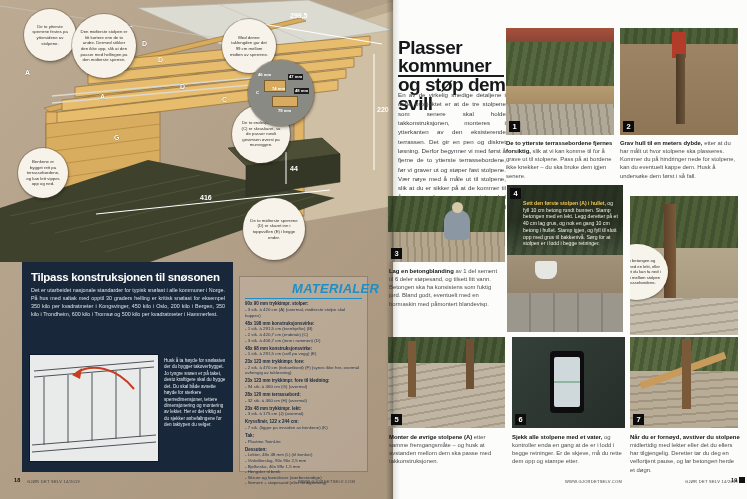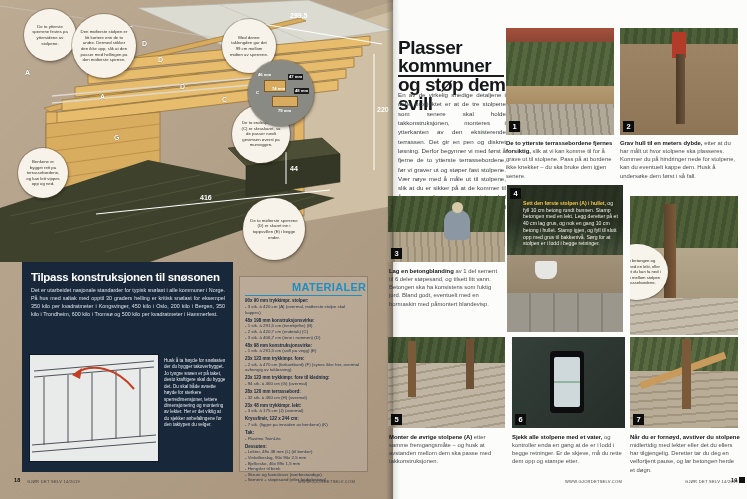--- a/index.html
+++ b/index.html
@@ -27,21 +27,21 @@
   .snow-title{color:#fff;font-weight:bold;font-size:11.5px;letter-spacing:-0.3px;line-height:1.05;}
   .snow-body{color:#d9e1e8;font-size:5.4px;line-height:1.45;margin-top:4px;text-align:justify;}
   .snow-draw{position:absolute;left:7px;top:92px;width:130px;height:108px;background:#e9eaea;
              border:1px solid #0e1826;}
   .snow-note{position:absolute;left:142px;top:96px;width:62px;color:#e6ebf0;font-size:4.6px;line-height:1.4;}
   
   .materials{position:absolute;left:239px;top:276px;width:129px;height:196px;
              background:rgba(255,255,255,.14);border:0.5px solid rgba(70,55,35,.35);
              padding:4px 5px;z-index:15;}
   .mat-head{display:flex;align-items:center;gap:3px;border-bottom:1px solid #1d8fc6;padding-bottom:2px;margin-bottom:2px;}
-  .mat-title{color:#1d8fc6;font-weight:bold;font-size:11px;letter-spacing:.3px;padding-left:44px;}
+  .mat-title{color:#1d8fc6;font-weight:bold;font-style:italic;font-size:13px;letter-spacing:.3px;padding-left:44px;}
   .mat-h{font-size:4.5px;font-weight:bold;color:#15253d;margin-top:2.4px;line-height:1.25;}
   .mat-i{font-size:4.4px;color:#253550;line-height:1.28;}
   
   .foot{position:absolute;font-size:4px;color:#3c3c3c;letter-spacing:.3px;z-index:20;}
   .foot b{font-size:5.5px;color:#111;}
   
   .right-page{position:absolute;left:393px;top:0;width:354px;height:499px;background:#fcfcfa;}
   .article-title{position:absolute;left:5px;top:26px;width:112px;font-size:19px;font-weight:bold;
                  letter-spacing:-0.5px;line-height:0.98;color:#15171a;}
   .title-rule{position:absolute;left:5px;top:75px;width:106px;height:2px;background:#1a1c1e;}

